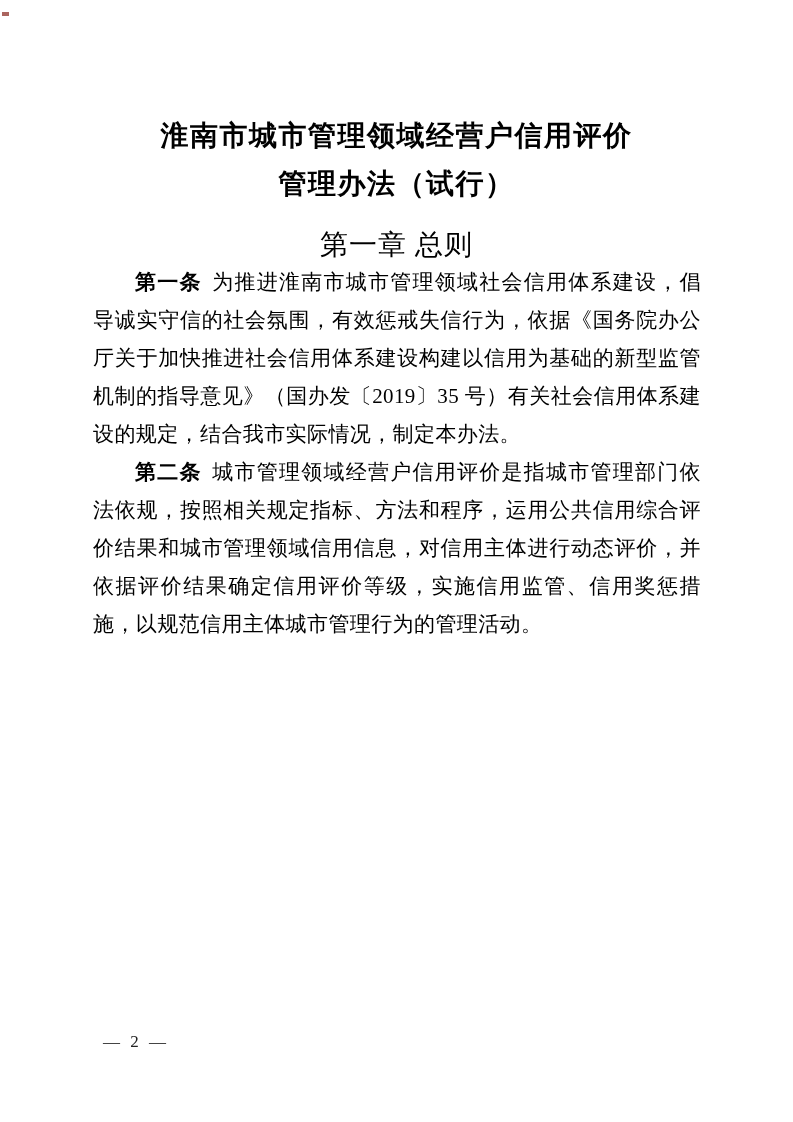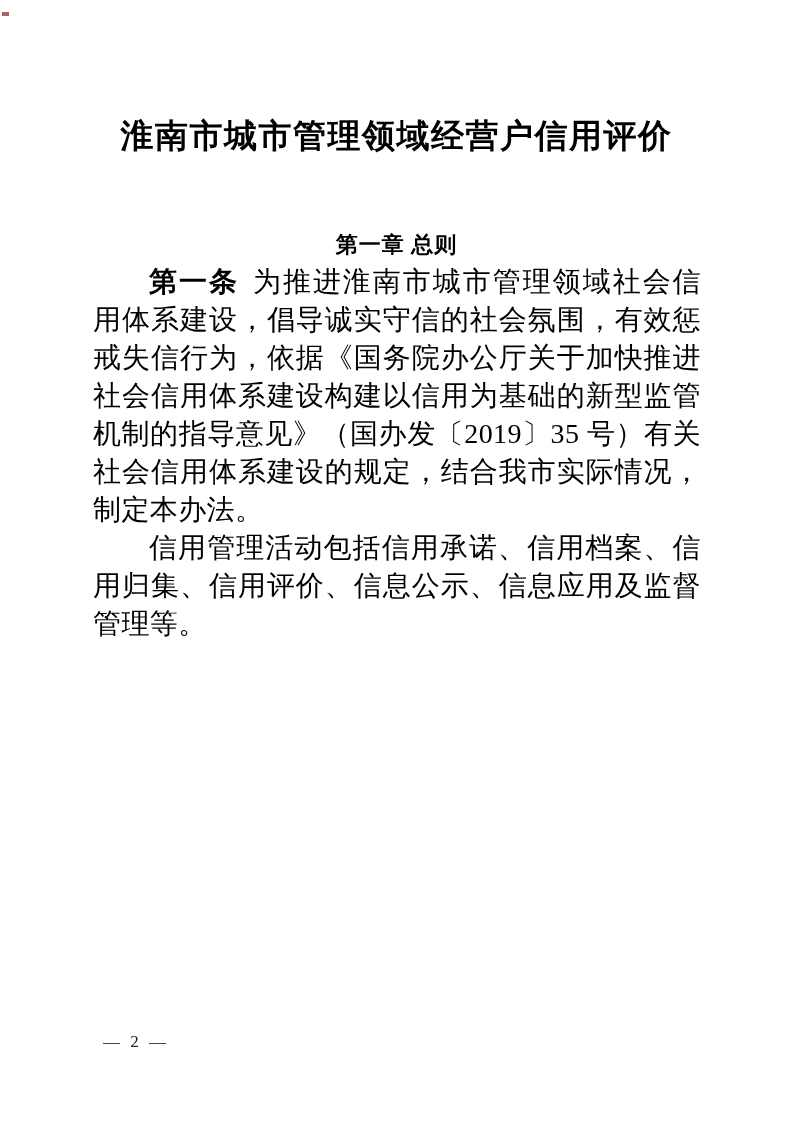--- a/index.html
+++ b/index.html
@@ -25,46 +25,46 @@
     background: #9c4a43;
     opacity: 0.85;
   }
   .doc-title {
     position: absolute;
     top: 112px;
     left: 0;
     right: 0;
     margin: 0;
     text-align: center;
-    font-size: 33px;
+    font-size: 28px;
     font-weight: 700;
     line-height: 48px;
     letter-spacing: 1.5px;
   }
   .doc-title .title-line {
     display: block;
   }
   .chapter-heading {
     position: absolute;
     top: 229px;
     left: 0;
     right: 0;
     margin: 0;
     text-align: center;
-    font-size: 22px;
-    font-weight: 700;
+    font-size: 28px;
+    font-weight: 400;
     line-height: 32px;
     letter-spacing: 1px;
   }
   .doc-body {
     position: absolute;
     top: 263px;
     left: 93px;
     width: 608px;
-    font-size: 28px;
+    font-size: 21px;
     line-height: 38px;
     letter-spacing: 0.4px;
     text-align: justify;
   }
   .para {
     margin: 0;
     text-indent: 2em;
   }
   .article-lead {
     font-weight: 700;
@@ -82,24 +82,25 @@
 </style>
 </head>
 <body>
 
 <div class="page">
 
   <div class="speck"></div>
 
   <h1 class="doc-title">
     <span class="title-line">淮南市城市管理领域经营户信用评价</span>
+    <span class="title-line">管理办法（试行）</span>
   </h1>
 
   <h2 class="chapter-heading">第一章 总则</h2>
 
   <div class="doc-body" id="doc-body">
       <p class="para"><b class="article-lead">第一条</b><span>为推进淮南市城市管理领域社会信用体系建设，倡导诚实守信的社会氛围，有效惩戒失信行为，依据《国务院办公厅关于加快推进社会信用体系建设构建以信用为基础的新型监管机制的指导意见》（国办发〔2019〕35 号）有关社会信用体系建设的规定，结合我市实际情况，制定本办法。</span></p>
-      <p class="para"><span>信用管理活动包括信用承诺、信用档案、信用归集、信用评价、信息公示、信息应用及监督管理等。</span></p>
+      <p class="para"><b class="article-lead">第二条</b><span>城市管理领域经营户信用评价是指城市管理部门依法依规，按照相关规定指标、方法和程序，运用公共信用综合评价结果和城市管理领域信用信息，对信用主体进行动态评价，并依据评价结果确定信用评价等级，实施信用监管、信用奖惩措施，以规范信用主体城市管理行为的管理活动。</span></p>
     </div>
 
   <div class="page-number">— 2 —</div>
 
 </div>
 
 </body></html>

